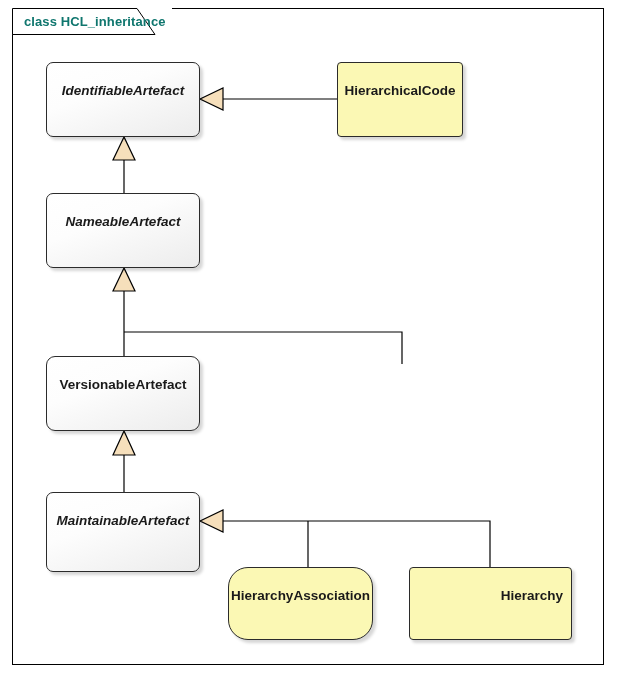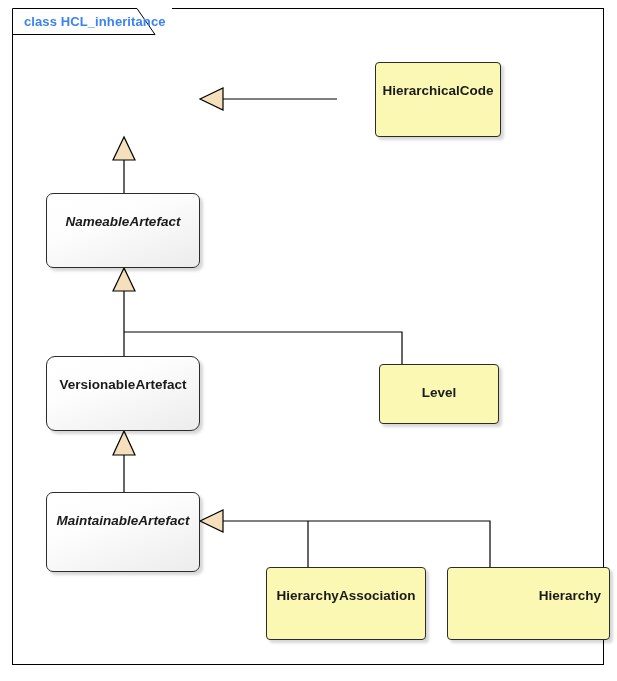--- a/index.html
+++ b/index.html
@@ -44,21 +44,21 @@
     z-index: 5;
   }
   .frame-tab-inner {
     position: relative;
     height: 26px;
     display: flex;
     align-items: center;
     padding: 0 6px 0 12px;
     font-size: 13px;
     font-weight: 600;
-    color: #3b82f6;
+    color: #0f766e;
     letter-spacing: 0.1px;
     white-space: nowrap;
   }
   
   .tab-svg {
     position: absolute;
     left: 0;
     top: 0;
     overflow: visible;
   }
@@ -87,21 +87,20 @@
   .cls-plain {
     border-radius: 9px;
     background: linear-gradient(160deg, #ffffff 0%, #fdfdfd 38%, #ececec 100%);
     box-shadow: 3px 3px 3px rgba(0,0,0,0.16);
   }
 
   .cls-concrete {
     border-radius: 4px;
     background: #fbf8b4;
     box-shadow: 3px 3px 3px rgba(0,0,0,0.16);
-    margin-left: 38px;
   }
 
   .cls-label {
     display: block;
     padding: 0 8px;
     line-height: 1.15;
   }
   .name-up { align-items: flex-start; padding-top: 20px; }
 
   
@@ -170,42 +169,42 @@
     </g>
 
      MaintainableArtefact --&gt;
     <g>
       <polyline points="223,521 490,521 490,567"></polyline>
       <polyline points="308,521 308,567"></polyline>
       <polygon class="gen-head" points="200,521 223,510 223,532"></polygon>
     </g>
   </svg>
 
+  <div class="cls cls-abstract name-up" style="left:46px; top:62px; width:154px; height:75px;">
+    <span class="cls-label" style="font-style: italic;">IdentifiableArtefact</span>
+  </div>
 
   <div class="cls cls-concrete name-up" style="left:337px; top:62px; width:126px; height:75px;">
     <span class="cls-label" style="font-style: normal;">HierarchicalCode</span>
   </div>
 
   <div class="cls cls-abstract name-up" style="left:46px; top:193px; width:154px; height:75px;">
     <span class="cls-label" style="">NameableArtefact</span>
   </div>
 
   <div class="cls cls-plain name-up" style="left:46px; top:356px; width:154px; height:75px;">
     <span class="cls-label" style="font-style: normal;">VersionableArtefact</span>
   </div>
 
-  <div class="cls cls-concrete name-up" style="left:341px; top:364px; width:120px; height:60px;">
-    <span class="cls-label" style="font-style: normal;">Level</span>
-  </div>
 
   <div class="cls cls-abstract name-up" style="left:46px; top:492px; width:154px; height:80px;">
     <span class="cls-label" style="font-style: italic;">MaintainableArtefact</span>
   </div>
 
-  <div class="cls cls-concrete name-up" style="left:228px; top:567px; width:160px; height:73px;">
+  <div class="cls cls-concrete name-up" style="left:228px; top:567px; width:145px; height:73px;border-radius:20px;">
     <span class="cls-label" style="font-style: normal;">HierarchyAssociation</span>
   </div>
 
   <div class="cls cls-concrete name-up" style="left:409px; top:567px; width:163px; height:73px;justify-content:flex-end;">
     <span class="cls-label" style="font-style: normal;">Hierarchy</span>
   </div>
 
 </div>
 
 </body></html>

